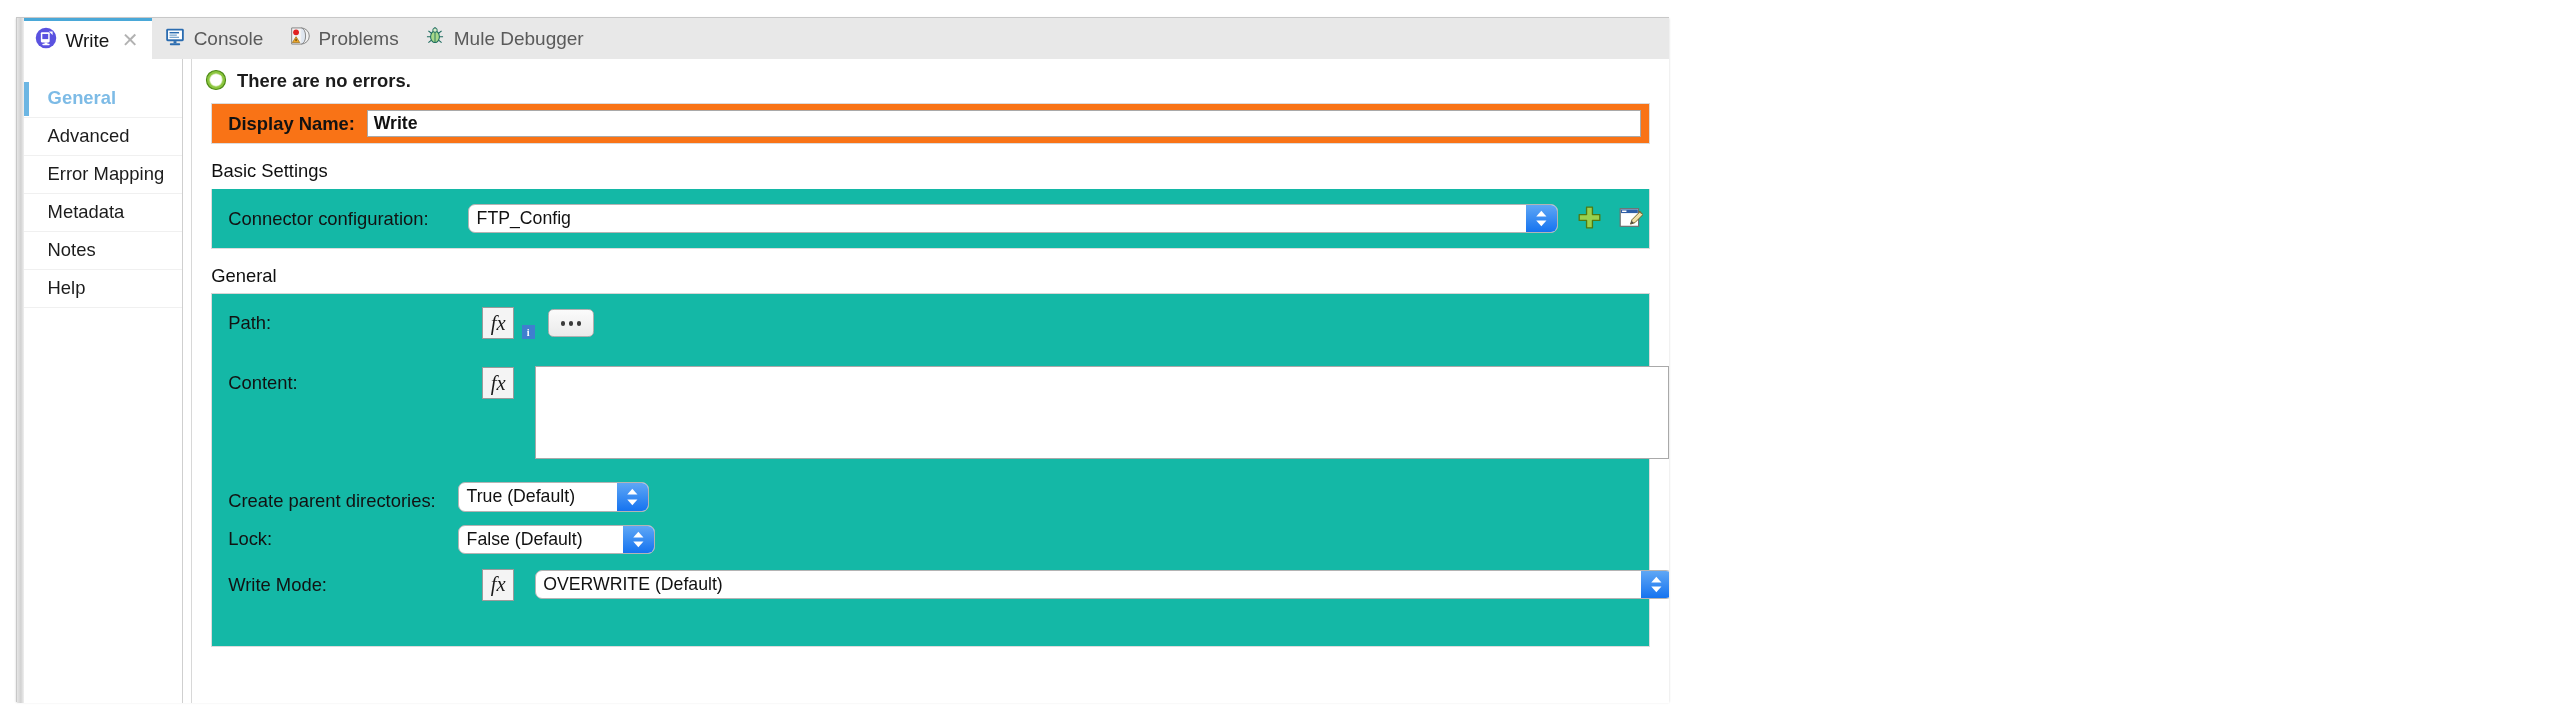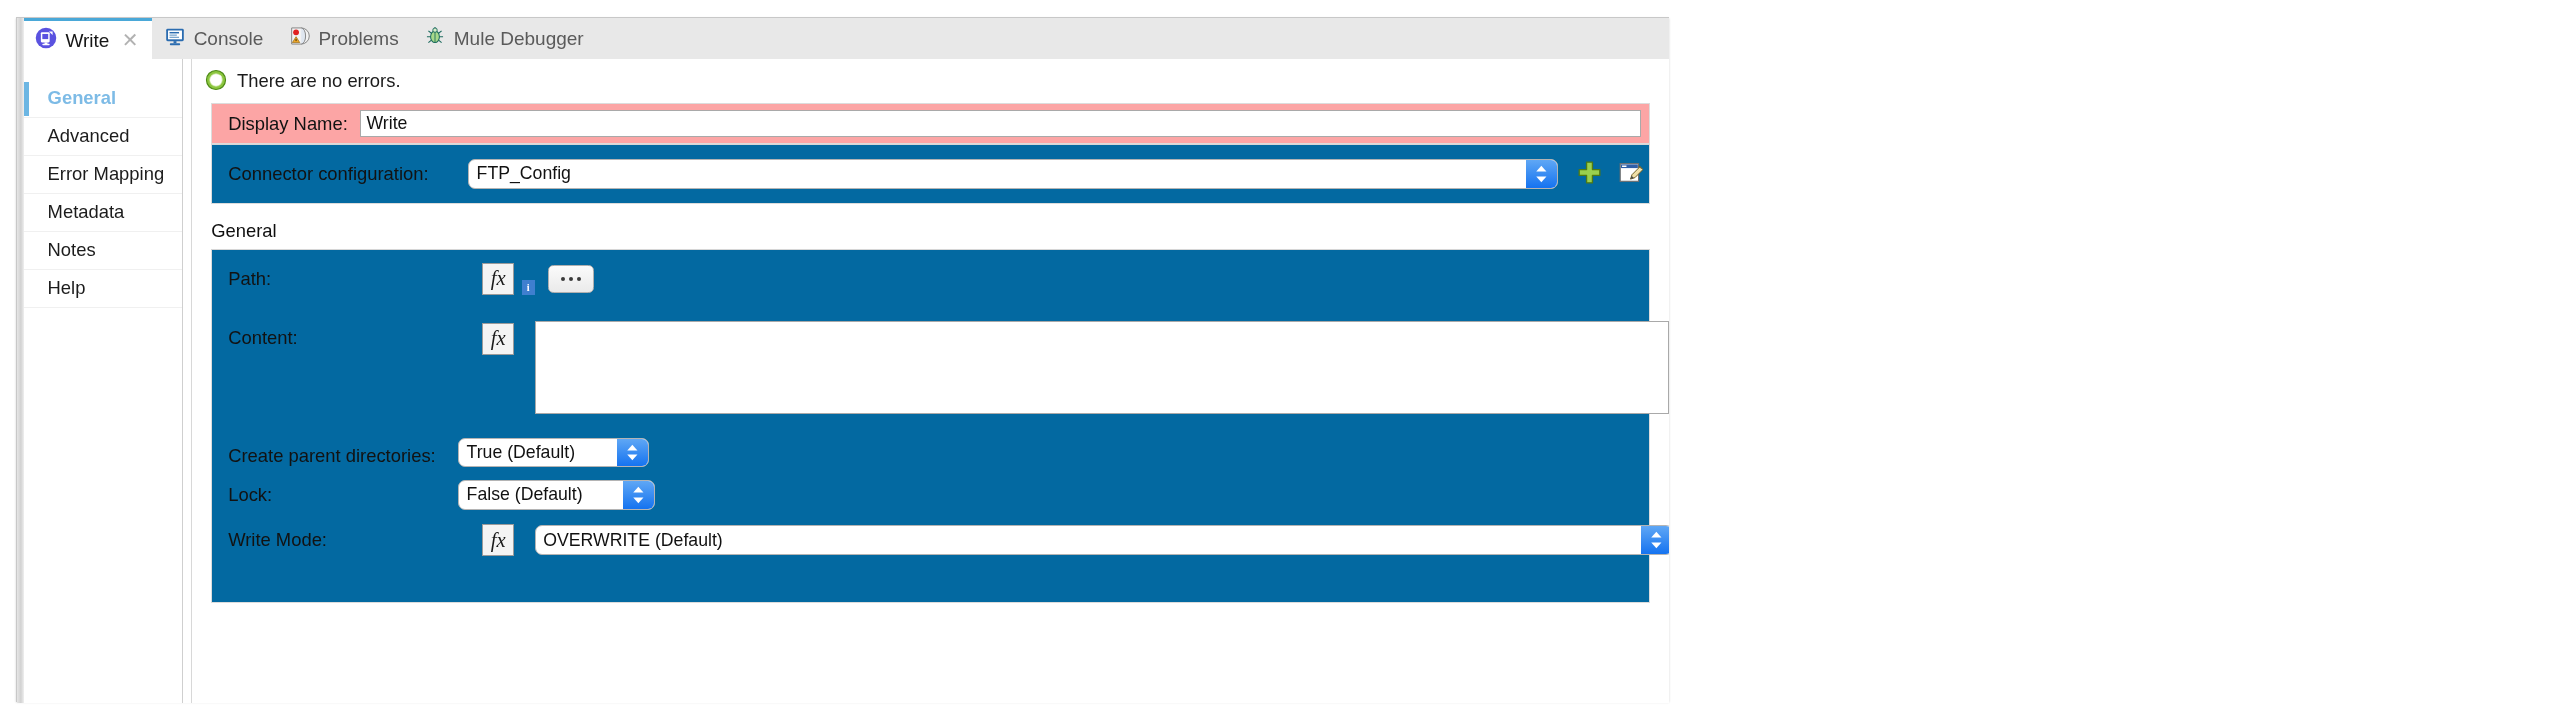--- a/index.html
+++ b/index.html
@@ -124,27 +124,28 @@
   }
 
   
   #status-banner {
     height: 44px;
     display: flex; align-items: center;
     gap: 10.3px;
     padding-left: 12.5px;
     background: #ffffff;
   }
-  #status-text { font-size: 18.4px; color: #1b1b1b; }
+  #status-text { font-size: 18.4px; color: #1b1b1b; font-weight: bold; }
 
   
   .panel {
-    background: #fca5a5;
+    background: #f97316;
     border: 0.7px solid #dcdcdc;
     margin: 0 19px 0 19px;
+    font-weight: bold;
   }
   #displayname-panel {
     height: 41px;
     display: flex; align-items: center;
     padding: 0 7.4px 0 16px;
   }
   .field-label {
     font-size: 18.4px; color: #121212;
     white-space: nowrap;
   }
@@ -165,21 +166,21 @@
     color: #0f0f0f;
     padding: 16px 0 6.6px 19px;
   }
   .section-rule {
     height: 0.7px; background: #d6d6d6;
     margin: 0 19px;
   }
 
   
   .grey-block {
-    background: #0369a1;
+    background: #14b8a6;
     border-left: 0.7px solid #dcdcdc;
     border-right: 0.7px solid #dcdcdc;
     border-bottom: 0.7px solid #dcdcdc;
     margin: 0 19px;
     padding: 11.8px 0 11.8px 0;
   }
 
   .row {
     display: flex; align-items: center;
     min-height: 35px;
@@ -380,20 +381,21 @@
           <span id="status-text">There are no errors.</span>
         </div>
 
         <div class="panel" id="displayname-panel">
           <span class="field-label">Display Name:</span>
           <div class="text-input" style="margin-left:11.8px; width:1289px;">
             <span>Write</span>
           </div>
         </div>
 
+        <div class="section-head">Basic Settings</div>
         <div class="section-rule"></div>
 
         <div class="grey-block">
           <div class="row">
             <span class="field-label" style="width:240px;flex:0 0 240px;">Connector configuration:</span>
             <div class="combo" style="width:1090px;flex:0 0 1090px;">
               <span class="combo-value">FTP_Config</span>
               <span class="stepper">
                 <svg class="chev" width="14.7" height="8" viewBox="0 0 20 11">
                     <path d="M10 1 L17 9 L3 9 Z" fill="#ffffff"></path>

